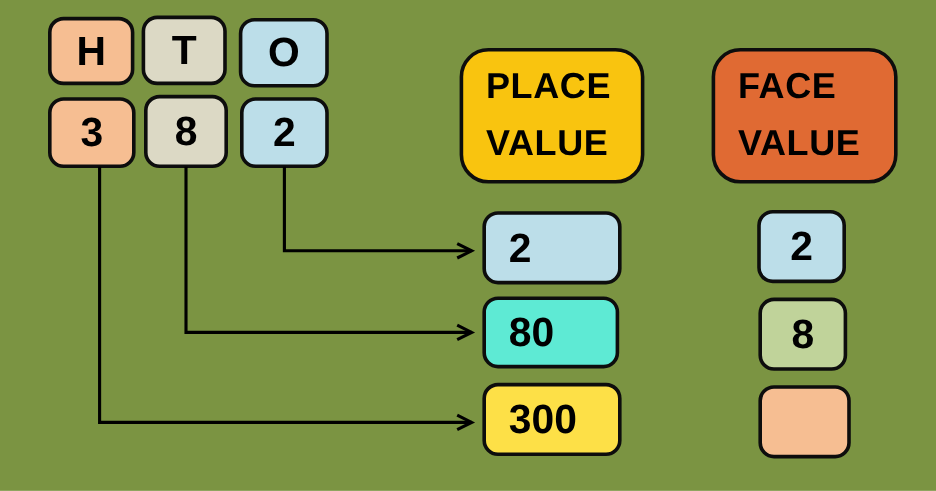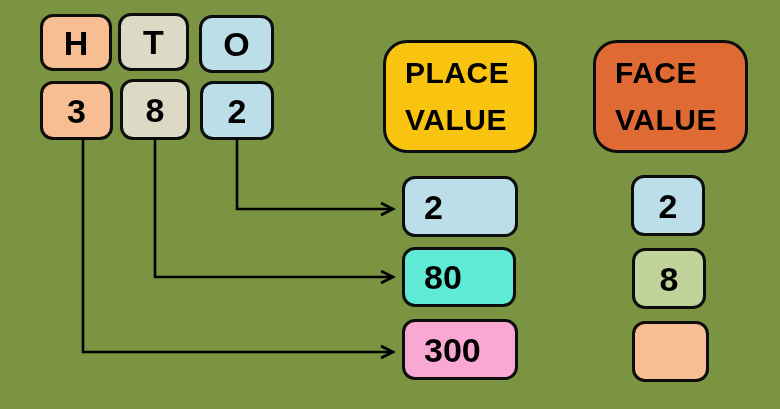--- a/index.html
+++ b/index.html
@@ -97,19 +97,19 @@
     <span>VALUE</span>
   </div>
 
   <div class="header-box" id="face-header" style="background-color: rgb(224, 106, 51);">
     <span>FACE</span>
     <span>VALUE</span>
   </div>
 
   <div class="box value-box" id="pv-0" style="background-color: rgb(188, 222, 233);">2</div>
   <div class="box value-box" id="pv-1" style="background-color: #5eead4;">80</div>
-  <div class="box value-box" id="pv-2" style="background-color: #f9a8d4;">300</div>
+  <div class="box value-box" id="pv-2" style="background-color: #fde047;">300</div>
 
   <div class="box" id="fv-0" style="background-color: rgb(188, 222, 233);">2</div>
   <div class="box" id="fv-1" style="background-color: rgb(192, 211, 154);">8</div>
   <div class="box" id="fv-2" style="background-color: rgb(246, 190, 146);"></div>
 
 </div>
 
 </body></html>

